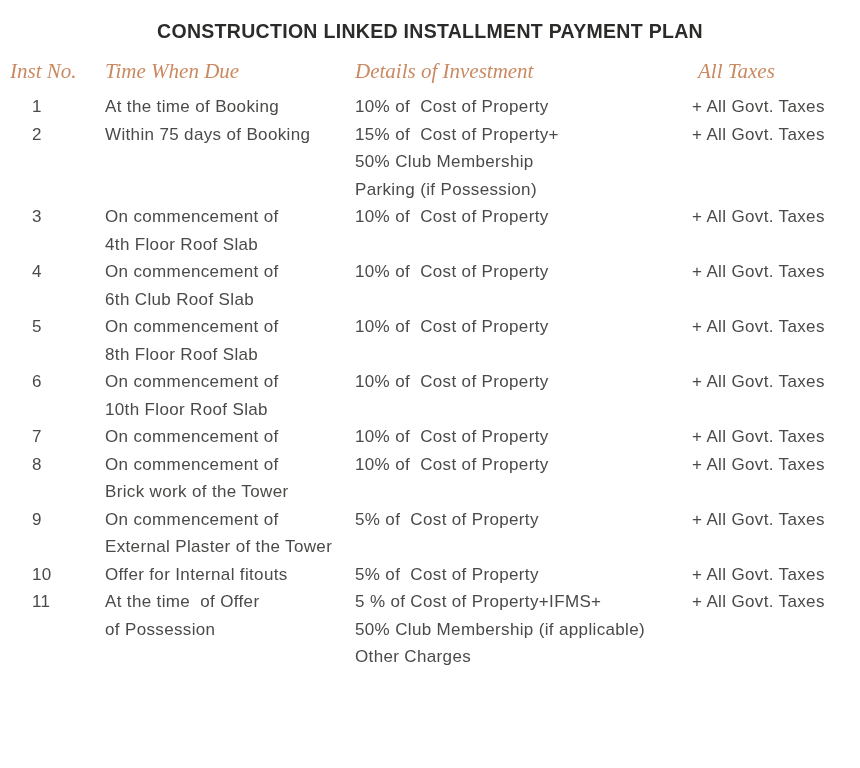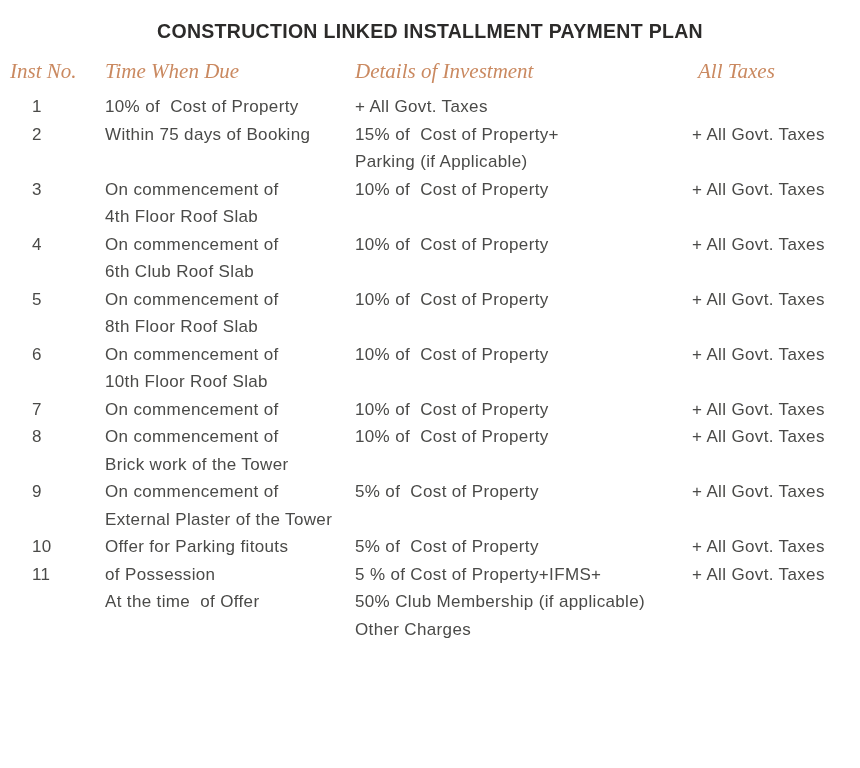--- a/index.html
+++ b/index.html
@@ -42,37 +42,41 @@
     <div class="h2">Time When Due</div>
     <div class="h3">Details of Investment</div>
     <div class="h4">All Taxes</div>
   </div>
 
   <div class="body-rows">
       <div class="grid row">
         <div class="cell inst">
           <div class="line">1</div>
         </div>
+        <div class="cell time">
+          <div class="line">At the time of Booking</div>
+        </div>
         <div class="cell details">
           <div class="line">10% of  Cost of Property</div>
         </div>
         <div class="cell taxes">
           <div class="line">+ All Govt. Taxes</div>
         </div>
       </div>
       <div class="grid row">
         <div class="cell inst">
           <div class="line">2</div>
         </div>
         <div class="cell time">
           <div class="line">Within 75 days of Booking</div>
         </div>
         <div class="cell details">
           <div class="line">15% of  Cost of Property+</div>
-          <div class="line">Parking (if Applicable)</div>
+          <div class="line">50% Club Membership</div>
+          <div class="line">Parking (if Possession)</div>
         </div>
         <div class="cell taxes">
           <div class="line">+ All Govt. Taxes</div>
         </div>
       </div>
       <div class="grid row">
         <div class="cell inst">
           <div class="line">3</div>
         </div>
         <div class="cell time">
@@ -173,36 +177,36 @@
         </div>
         <div class="cell taxes">
           <div class="line">+ All Govt. Taxes</div>
         </div>
       </div>
       <div class="grid row">
         <div class="cell inst">
           <div class="line">10</div>
         </div>
         <div class="cell time">
-          <div class="line">Offer for Parking fitouts</div>
+          <div class="line">Offer for Internal fitouts</div>
         </div>
         <div class="cell details">
           <div class="line">5% of  Cost of Property</div>
         </div>
         <div class="cell taxes">
           <div class="line">+ All Govt. Taxes</div>
         </div>
       </div>
       <div class="grid row">
         <div class="cell inst">
           <div class="line">11</div>
         </div>
         <div class="cell time">
+          <div class="line">At the time  of Offer</div>
           <div class="line">of Possession</div>
-          <div class="line">At the time  of Offer</div>
         </div>
         <div class="cell details">
           <div class="line">5 % of Cost of Property+IFMS+</div>
           <div class="line">50% Club Membership (if applicable)</div>
           <div class="line">Other Charges</div>
         </div>
         <div class="cell taxes">
           <div class="line">+ All Govt. Taxes</div>
         </div>
       </div>

